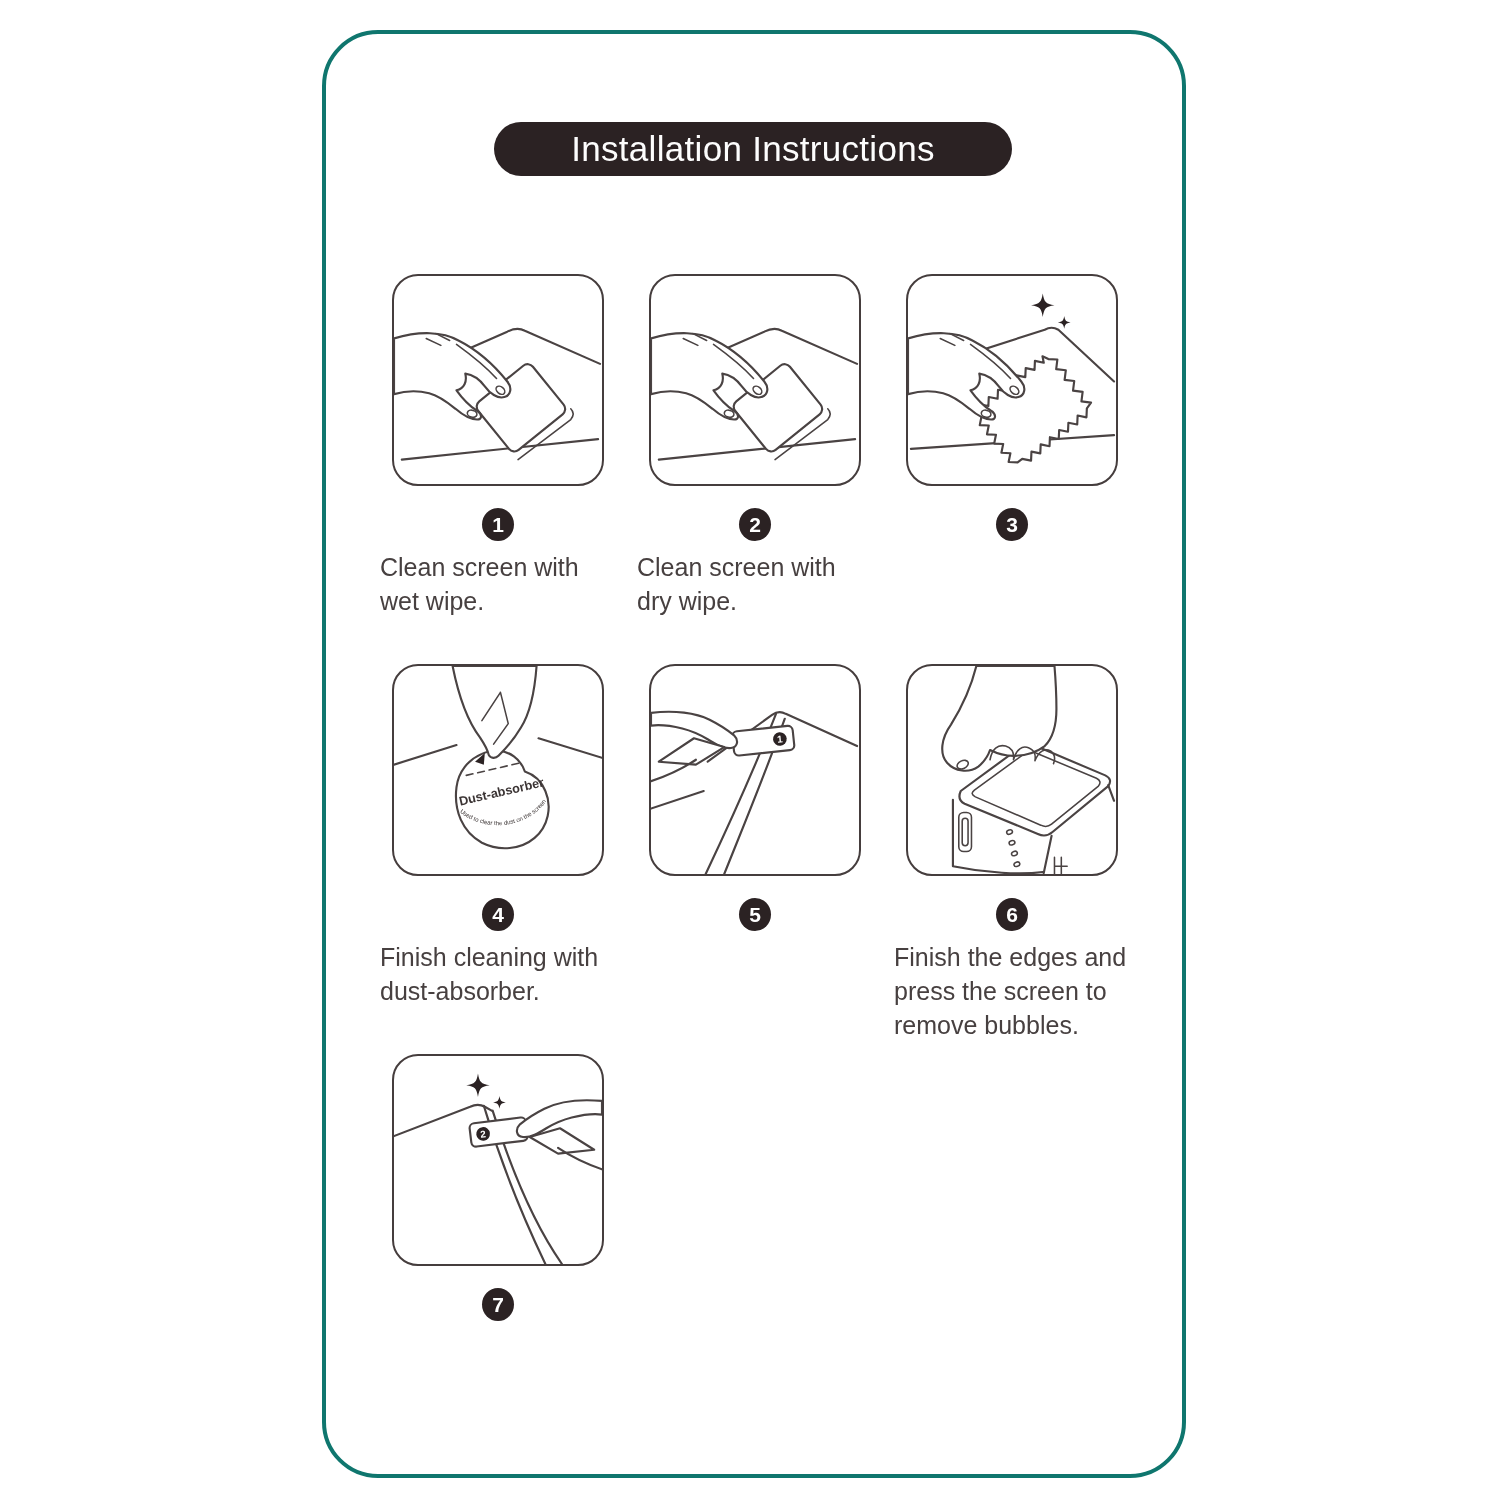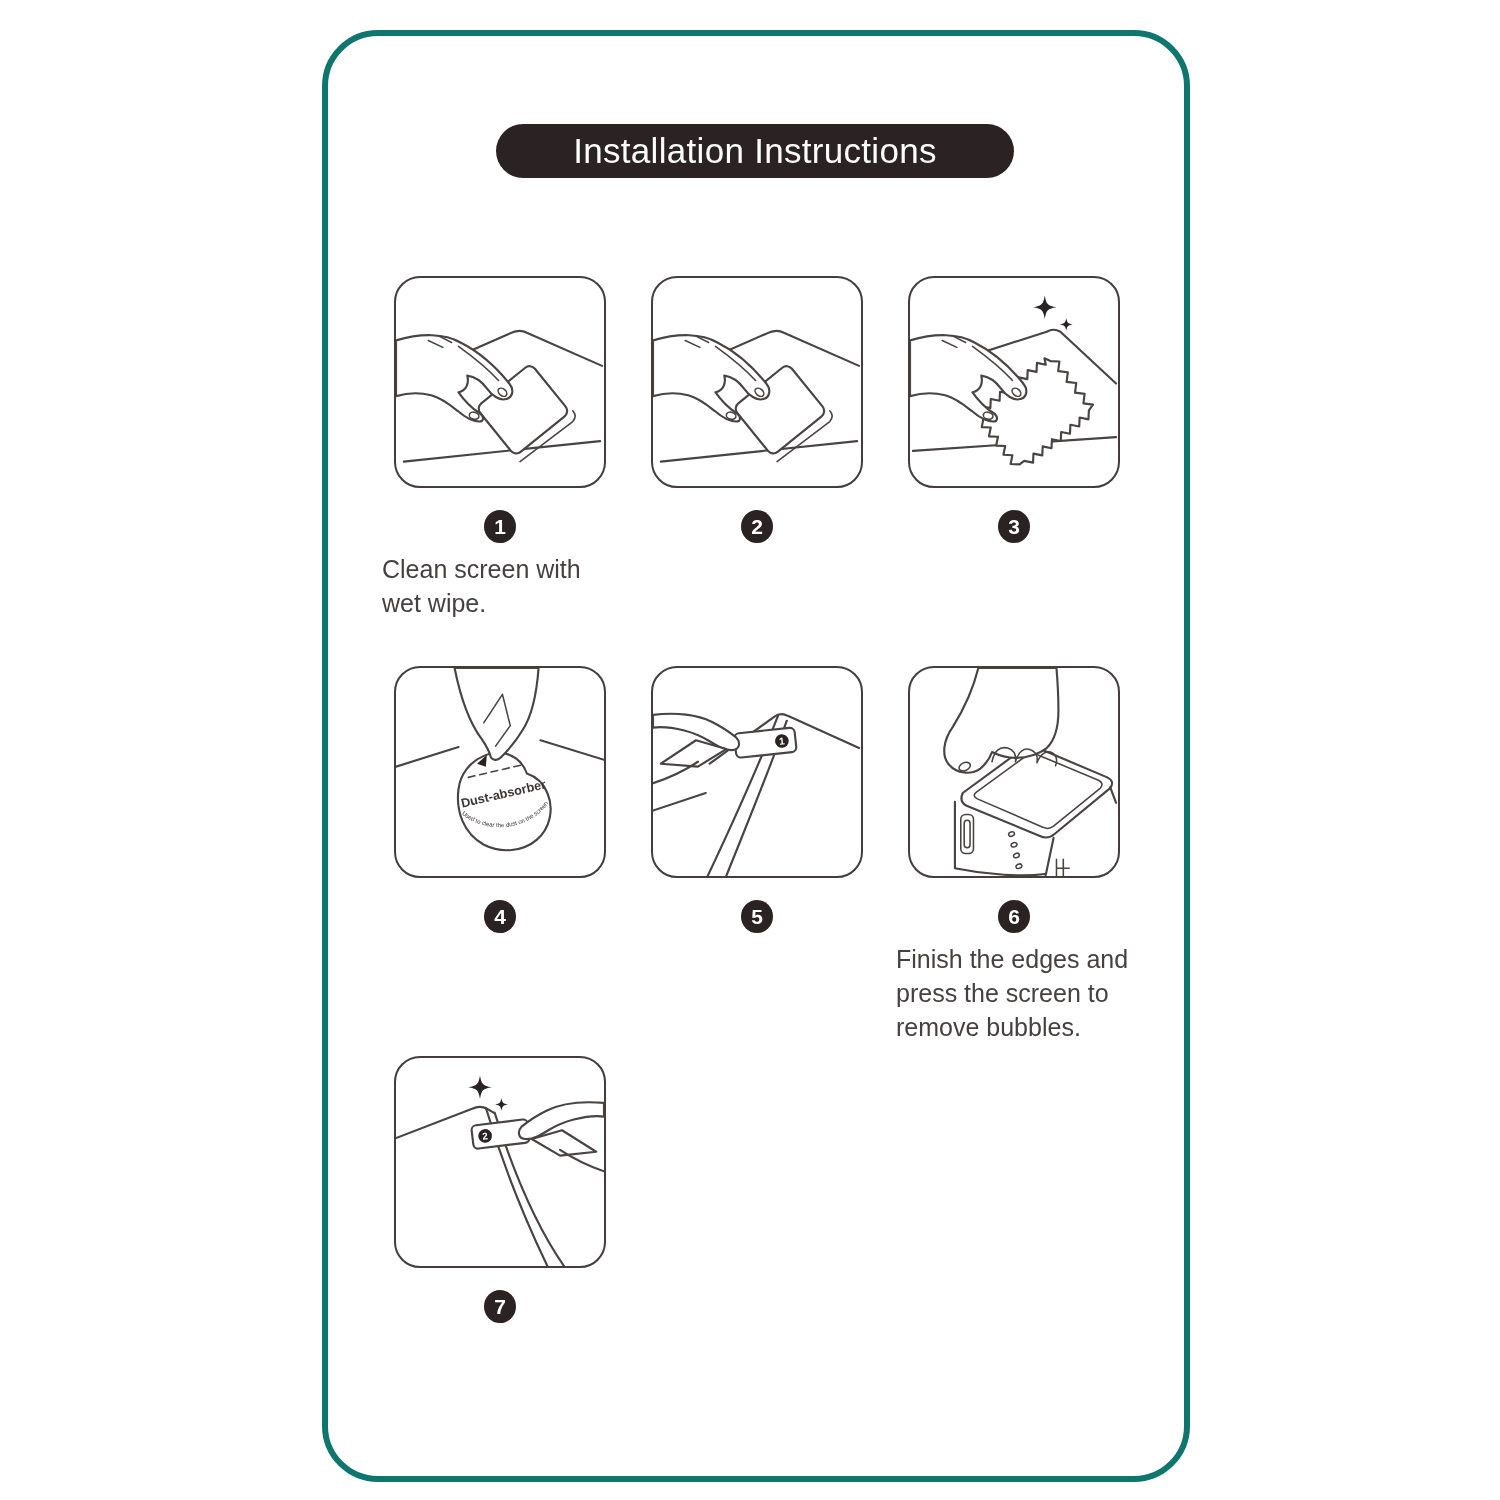--- a/index.html
+++ b/index.html
@@ -1,19 +1,19 @@
 <!DOCTYPE html>
 <html><head>
 <meta charset="utf-8">
 <style>
   html,body{margin:0;padding:0;background:#fff;}
   .page{position:relative;width:1500px;height:1500px;background:#fff;overflow:hidden;
         font-family:"Liberation Sans","DejaVu Sans",sans-serif;}
   .card{position:absolute;left:322px;top:30px;width:856px;height:1440px;background:#fff;
-        border:6px solid #0f766e;border-radius:56px;}
+        border:4px solid #0f766e;border-radius:56px;}
   .pill{position:absolute;left:168px;top:88px;width:518px;height:54px;background:#2b2223;
         border-radius:27px;display:flex;align-items:center;justify-content:center;}
   .pill span{color:#fdfdfd;font-size:35px;letter-spacing:.3px;}
   .cell{position:absolute;width:208px;display:flex;flex-direction:column;align-items:center;}
   .c1{left:68px;} .c2{left:325px;} .c3{left:582px;}
   .r1{top:240px;} .r2{top:630px;} .r3{top:1020px;}
   .illus{width:208px;height:208px;border:2.5px solid #453d3d;border-radius:26px;
          overflow:hidden;background:#fff;flex:none;}
   .illus svg{display:block;width:100%;height:100%;}
   .badge{margin-top:22px;width:32px;height:33px;border-radius:50%;background:#2b2223;color:#fff;
@@ -67,20 +67,23 @@
           <path class="thin" d="M181,136 Q186,141 181,147 L127,188"></path>
           <path class="lnf" d="M0,64 C26,56 50,57 66,66 C88,77 104,93 116,108 C121,114 120,122 113,124 C106,126 98,120 93,113 C87,105 80,101 73,100 C75,108 72,115 64,117 C69,124 76,132 85,138 C90,141 91,147 85,147 C78,147 70,142 63,136 C52,127 44,122 36,120 C24,117 10,118 0,121 Z"></path>
           <path class="thin" d="M33,64 L48,71 M43,59 L57,66 M64,70 C82,83 96,95 105,105"></path>
           <ellipse class="thin" cx="109" cy="117" rx="5" ry="3.5" transform="rotate(40 109 117)"></ellipse>
           <ellipse class="thin" cx="80" cy="141" rx="5" ry="3.5" transform="rotate(15 80 141)"></ellipse>
         </svg>
       </div>
       <div class="badge">
         <span>2</span>
       </div>
+      <div class="cap-outer">
+          <span>Clean screen with dry wipe.</span>
+        </div>
     </div>
 
     <div class="cell c3 r1">
       <div class="illus">
         <svg viewBox="0 0 213 213">
           <path class="ink" d="M138,18 C139.5,27 141,28.5 150,30 C141,31.5 139.5,33 138,42 C136.5,33 135,31.5 126,30 C135,28.5 136.5,27 138,18 Z"></path>
           <path class="ink" d="M160,41 C160.8,45.8 161.7,46.7 166.5,47.5 C161.7,48.3 160.8,49.2 160,54 C159.2,49.2 158.3,48.3 153.5,47.5 C158.3,46.7 159.2,45.8 160,41 Z"></path>
           <path class="ln" d="M0,100 L140,55 Q147,51 154,55 L211,108"></path>
           <path class="ln" d="M3,177 L211,163"></path>
           <path class="lnf" transform="rotate(-38 128 138)" d="M83,106 L89,99 L95,106 L101,99 L107,106 L113,99 L119,106 L125,99 L131,106 L137,99 L143,106 L149,99 L155,106 L161,99 L167,106 L170,100 L173,106 L180,112 L173,119 L180,126 L173,133 L180,140 L173,147 L180,154 L173,161 L180,168 L173,170 L167,177 L161,170 L155,177 L149,170 L143,177 L137,170 L131,177 L125,170 L119,177 L113,170 L107,177 L101,170 L95,177 L89,170 L83,170 L76,164 L83,158 L76,152 L83,146 L76,140 L83,134 L76,128 L83,122 L76,116 L83,110 Z"></path>
@@ -110,20 +113,23 @@
           <path class="thin" stroke-dasharray="7 5" d="M74,112 L130,99"></path>
           <text x="111" y="133" text-anchor="middle" font-size="13" font-weight="bold" fill="#3b3434" transform="rotate(-13 111 133)">Dust-absorber</text>
           <text text-anchor="middle" font-size="6.2" fill="#3b3434">
             <textPath href="#da-arc" startOffset="50%">Used to clear the dust on the screen</textPath>
           </text>
         </svg>
       </div>
       <div class="badge">
         <span>4</span>
       </div>
+      <div class="cap-outer">
+          <span>Finish cleaning with dust-absorber.</span>
+        </div>
     </div>
 
     <div class="cell c2 r2">
       <div class="illus">
         <svg viewBox="0 0 213 213">
           <path class="ln" d="M58,98 L124,50 Q131,45 138,49 L211,82"></path>
           <path class="ln" d="M128,49 C108,100 82,158 56,213"></path>
           <path class="ln" d="M137,54 C119,105 95,163 75,213"></path>
           <path class="ln" d="M0,146 L54,128"></path>
           <g transform="rotate(-6 115 76)">

